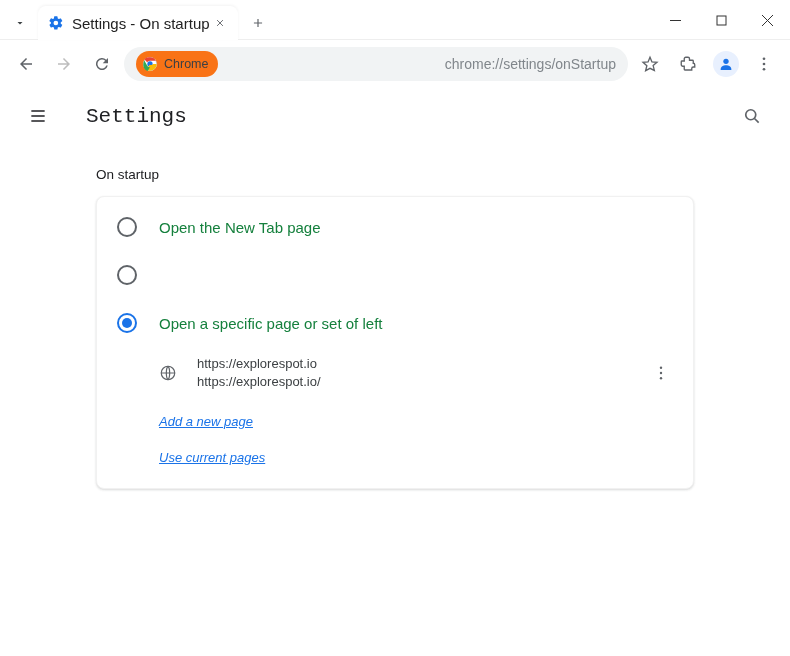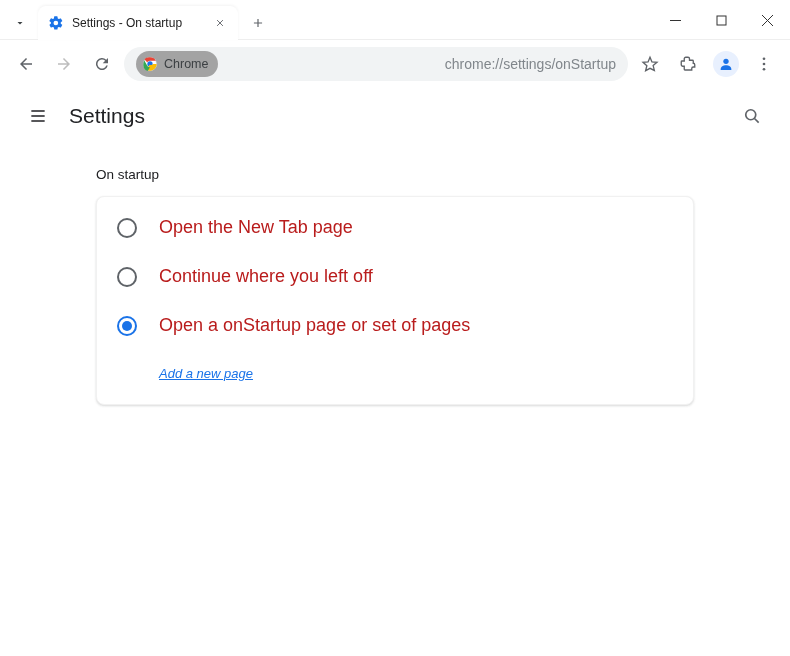--- a/index.html
+++ b/index.html
@@ -3,52 +3,52 @@
 <meta charset="utf-8">
 <style>
 * { margin: 0; padding: 0; box-sizing: border-box; font-family: "Segoe UI", Arial, sans-serif; }
 html, body { width: 790px; height: 656px; background: #fff; overflow: hidden; }
 
 .titlebar { display: flex; align-items: flex-start; height: 40px; background: #fff; border-bottom: 1px solid #eee; }
 .tabbar { display: flex; align-items: center; padding-top: 6px; padding-left: 6px; flex: 1; }
 .tab-dropdown { width: 28px; height: 28px; display: flex; align-items: center; justify-content: center; border-radius: 6px; }
 .tab { display: flex; align-items: center; background: #fff; border-radius: 8px 8px 0 0; height: 34px; padding: 0 10px; margin-left: 4px; min-width: 200px; box-shadow: 0 -1px 3px rgba(0,0,0,0.05); }
 .tab .favicon { width: 16px; height: 16px; margin-right: 8px; color: #1a73e8; display:flex; align-items:center; justify-content:center;}
-.tab .title { font-size: 12px; color: #222; flex: 1; white-space: nowrap; overflow: hidden; text-overflow: ellipsis; }
+.tab .title { font-size: 15px; color: #222; flex: 1; white-space: nowrap; overflow: hidden; text-overflow: ellipsis; }
 .tab .close { width: 16px; height: 16px; display: flex; align-items: center; justify-content: center; color: #555; }
 .newtab { width: 28px; height: 28px; display: flex; align-items: center; justify-content: center; margin-left: 6px; }
 .window-controls { display: flex; align-items: flex-start; padding-top: 4px; }
 .winbtn { width: 46px; height: 32px; display: flex; align-items: center; justify-content: center; color: #333; }
 
 .addrbar { display: flex; align-items: center; height: 48px; padding: 0 10px; gap: 6px; }
 .iconbtn { width: 32px; height: 32px; display: flex; align-items: center; justify-content: center; border-radius: 50%; color: #5f6368; }
 .iconbtn.disabled { color: #bdbdbd; }
 .addrfield { flex: 1; display: flex; align-items: center; height: 34px; background: #f1f3f4; border-radius: 17px; padding: 0 12px; gap: 10px; }
-.chrome-chip { display: flex; align-items: center; gap: 6px; background: #a3a3a3; border-radius: 14px; height: 26px; padding: 0 10px 0 6px; color: #3c4043; font-size: 12.5px; }
+.chrome-chip { display: flex; align-items: center; gap: 6px; background: #f97316; border-radius: 14px; height: 26px; padding: 0 10px 0 6px; color: #3c4043; font-size: 12.5px; }
 .chrome-chip svg { width: 16px; height: 16px; }
 .url { font-size: 14px; color: #80868b; flex: 1; text-align: right; }
 .star, .ext, .profile, .menu { width: 32px; height: 32px; display: flex; align-items: center; justify-content: center; }
 .profile-circle { width: 26px; height: 26px; border-radius: 50%; background: #e8f0fe; display: flex; align-items: center; justify-content: center; }
 .profile-circle svg circle { fill: #1a73e8; }
 
 .content-header { display: flex; align-items: center; height: 56px; padding: 0 20px; }
 .hamburger { width: 36px; height: 36px; display: flex; align-items: center; justify-content: center; color: #333; }
-.settings-title { font-size: 21px; color: #202124; margin-left: 13px; font-weight: 400; }
+.settings-title { font-size: 21px; color: #202124; margin-left: 30px; font-weight: 400; font-family: Liberation Mono, monospace; }
 .content-header .spacer { flex: 1; }
 .search-btn { width: 36px; height: 36px; display: flex; align-items: center; justify-content: center; color: #5f6368; }
 
 .content { padding: 10px 0 0 0; }
 .content-inner { width: 598px; margin: 13px auto; }
 .section-heading { font-size: 13.5px; color: #202124; margin-bottom: 14px; }
 .card { background: #fff; border-radius: 8px; border: 1px solid #f1f1f1; box-shadow: 0 1px 2px rgba(60,64,67,0.12), 0 1px 3px rgba(60,64,67,0.08); padding: 6px 0 18px 0; }
 .radio-row { display: flex; align-items: center; padding: 14px 20px; gap: 22px; cursor: pointer; }
 .radio { width: 20px; height: 20px; border: 2px solid #5f6368; border-radius: 50%; position: relative; flex-shrink: 0; }
 .radio.checked { border-color: #1a73e8; }
 .radio.checked::after { content: ""; position: absolute; width: 10px; height: 10px; background: #1a73e8; border-radius: 50%; top: 3px; left: 3px; }
-.radio-label { font-size: 18px; color: #b91c1c; }
+.radio-label { font-size: 15px; color: #15803d; }
 .page-row { display: flex; align-items: center; padding: 8px 20px 8px 62px; gap: 20px; }
 .globe { color: #5f6368; width:18px; height:18px; flex-shrink:0; }
 .page-text { flex: 1; font-size: 13px; color: #3c4043; line-height: 1.35; }
 .more { width: 24px; display: flex; align-items:center; justify-content:center; color: #5f6368; }
 .link-row { padding: 14px 20px 4px 62px; font-style: italic; }
 .link-row a { font-size: 13px; color: #1a73e8; text-decoration: underline; cursor: pointer; }
 svg { display: block; }
 </style>
 </head>
 <body>
@@ -175,28 +175,47 @@
     <div class="section-heading">On startup</div>
     <div class="card">
 
       <div class="radio-row">
         <span class="radio"></span>
         <span class="radio-label">Open the New Tab page</span>
       </div>
 
       <div class="radio-row">
         <span class="radio"></span>
-        <span class="radio-label">Continue where you left off</span>
       </div>
 
       <div class="radio-row">
         <span class="radio checked"></span>
-        <span class="radio-label">Open a onStartup page or set of pages</span>
-      </div>
-
+        <span class="radio-label">Open a specific page or set of left</span>
+      </div>
+
+      <div class="page-row">
+        <svg class="globe" viewBox="0 0 24 24">
+            <circle cx="12" cy="12" r="9" fill="none" stroke="#5f6368" stroke-width="1.6"></circle>
+            <path fill="none" stroke="#5f6368" stroke-width="1.6" d="M3 12h18M12 3c3 3 3 15 0 18M12 3c-3 3-3 15 0 18"></path>
+          </svg>
+        <div class="page-text">
+          <div>https://explorespot.io</div>
+          <div>https://explorespot.io/</div>
+        </div>
+        <div class="more">
+          <svg width="18" height="18" viewBox="0 0 24 24">
+              <circle cx="12" cy="5" r="1.6" fill="#5f6368"></circle>
+              <circle cx="12" cy="12" r="1.6" fill="#5f6368"></circle>
+              <circle cx="12" cy="19" r="1.6" fill="#5f6368"></circle>
+            </svg>
+        </div>
+      </div>
 
       <div class="link-row">
         <a>Add a new page</a>
       </div>
+      <div class="link-row">
+        <a>Use current pages</a>
+      </div>
 
     </div>
   </div>
 </div>
 
 </body></html>

